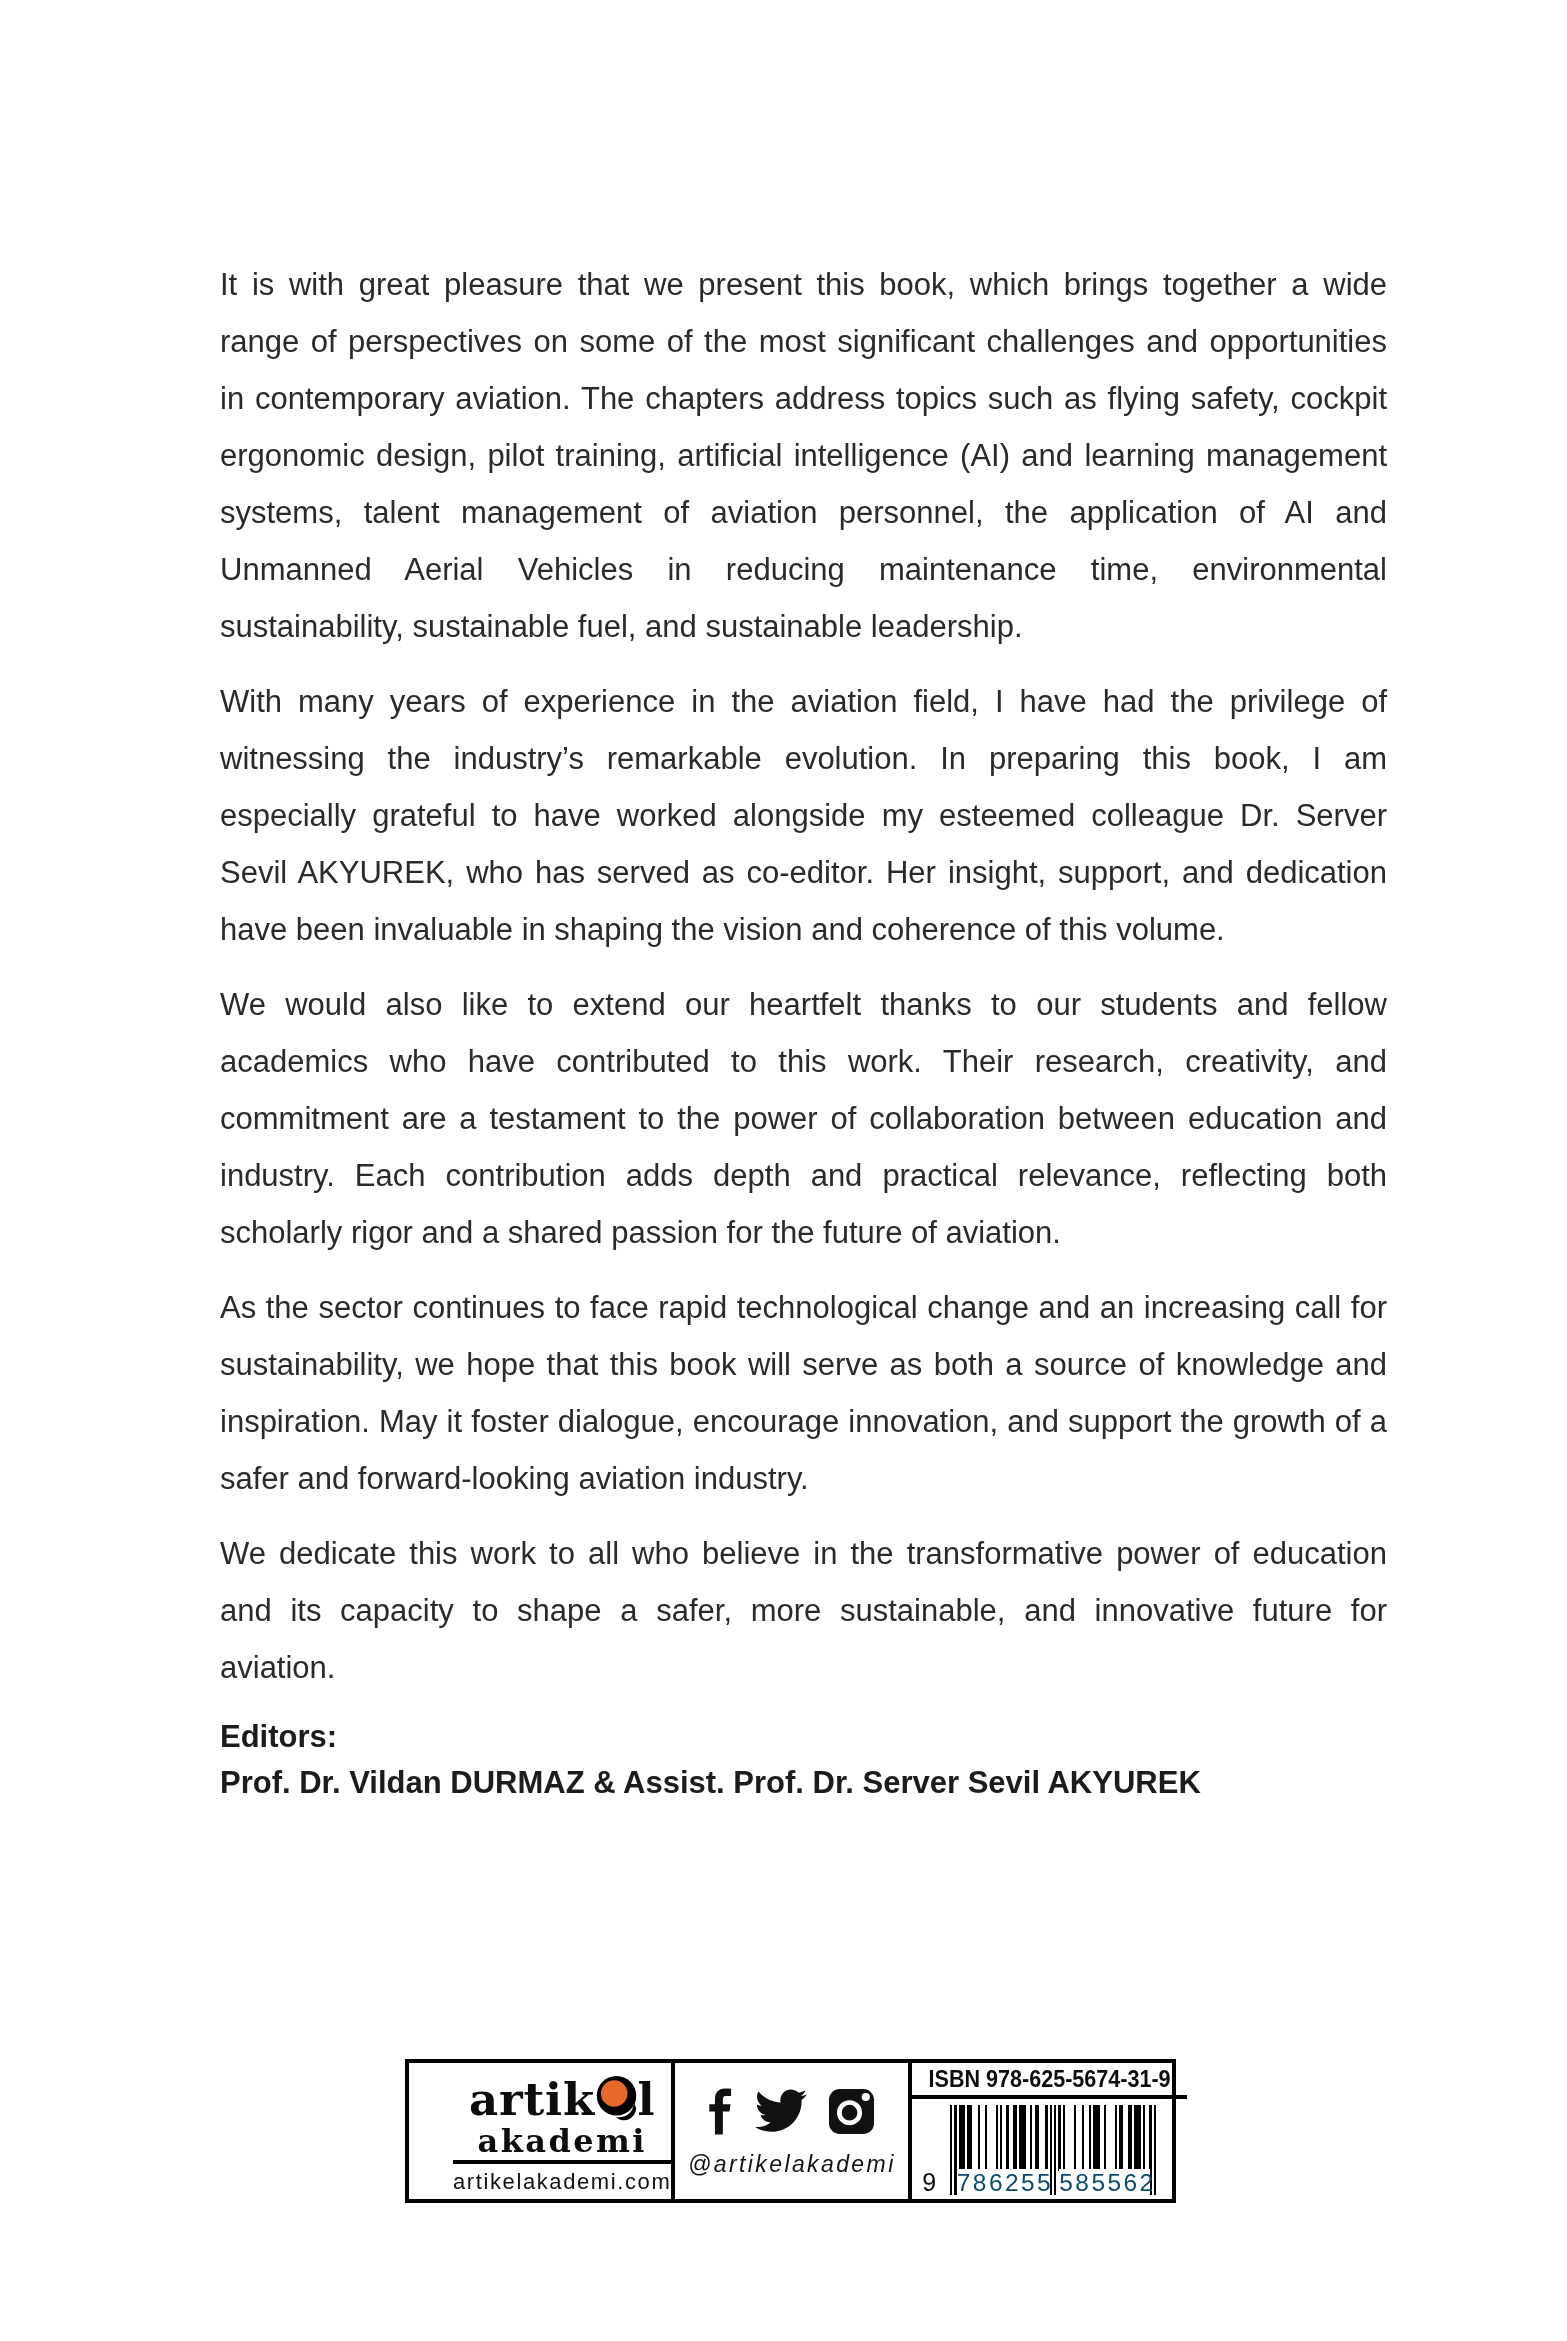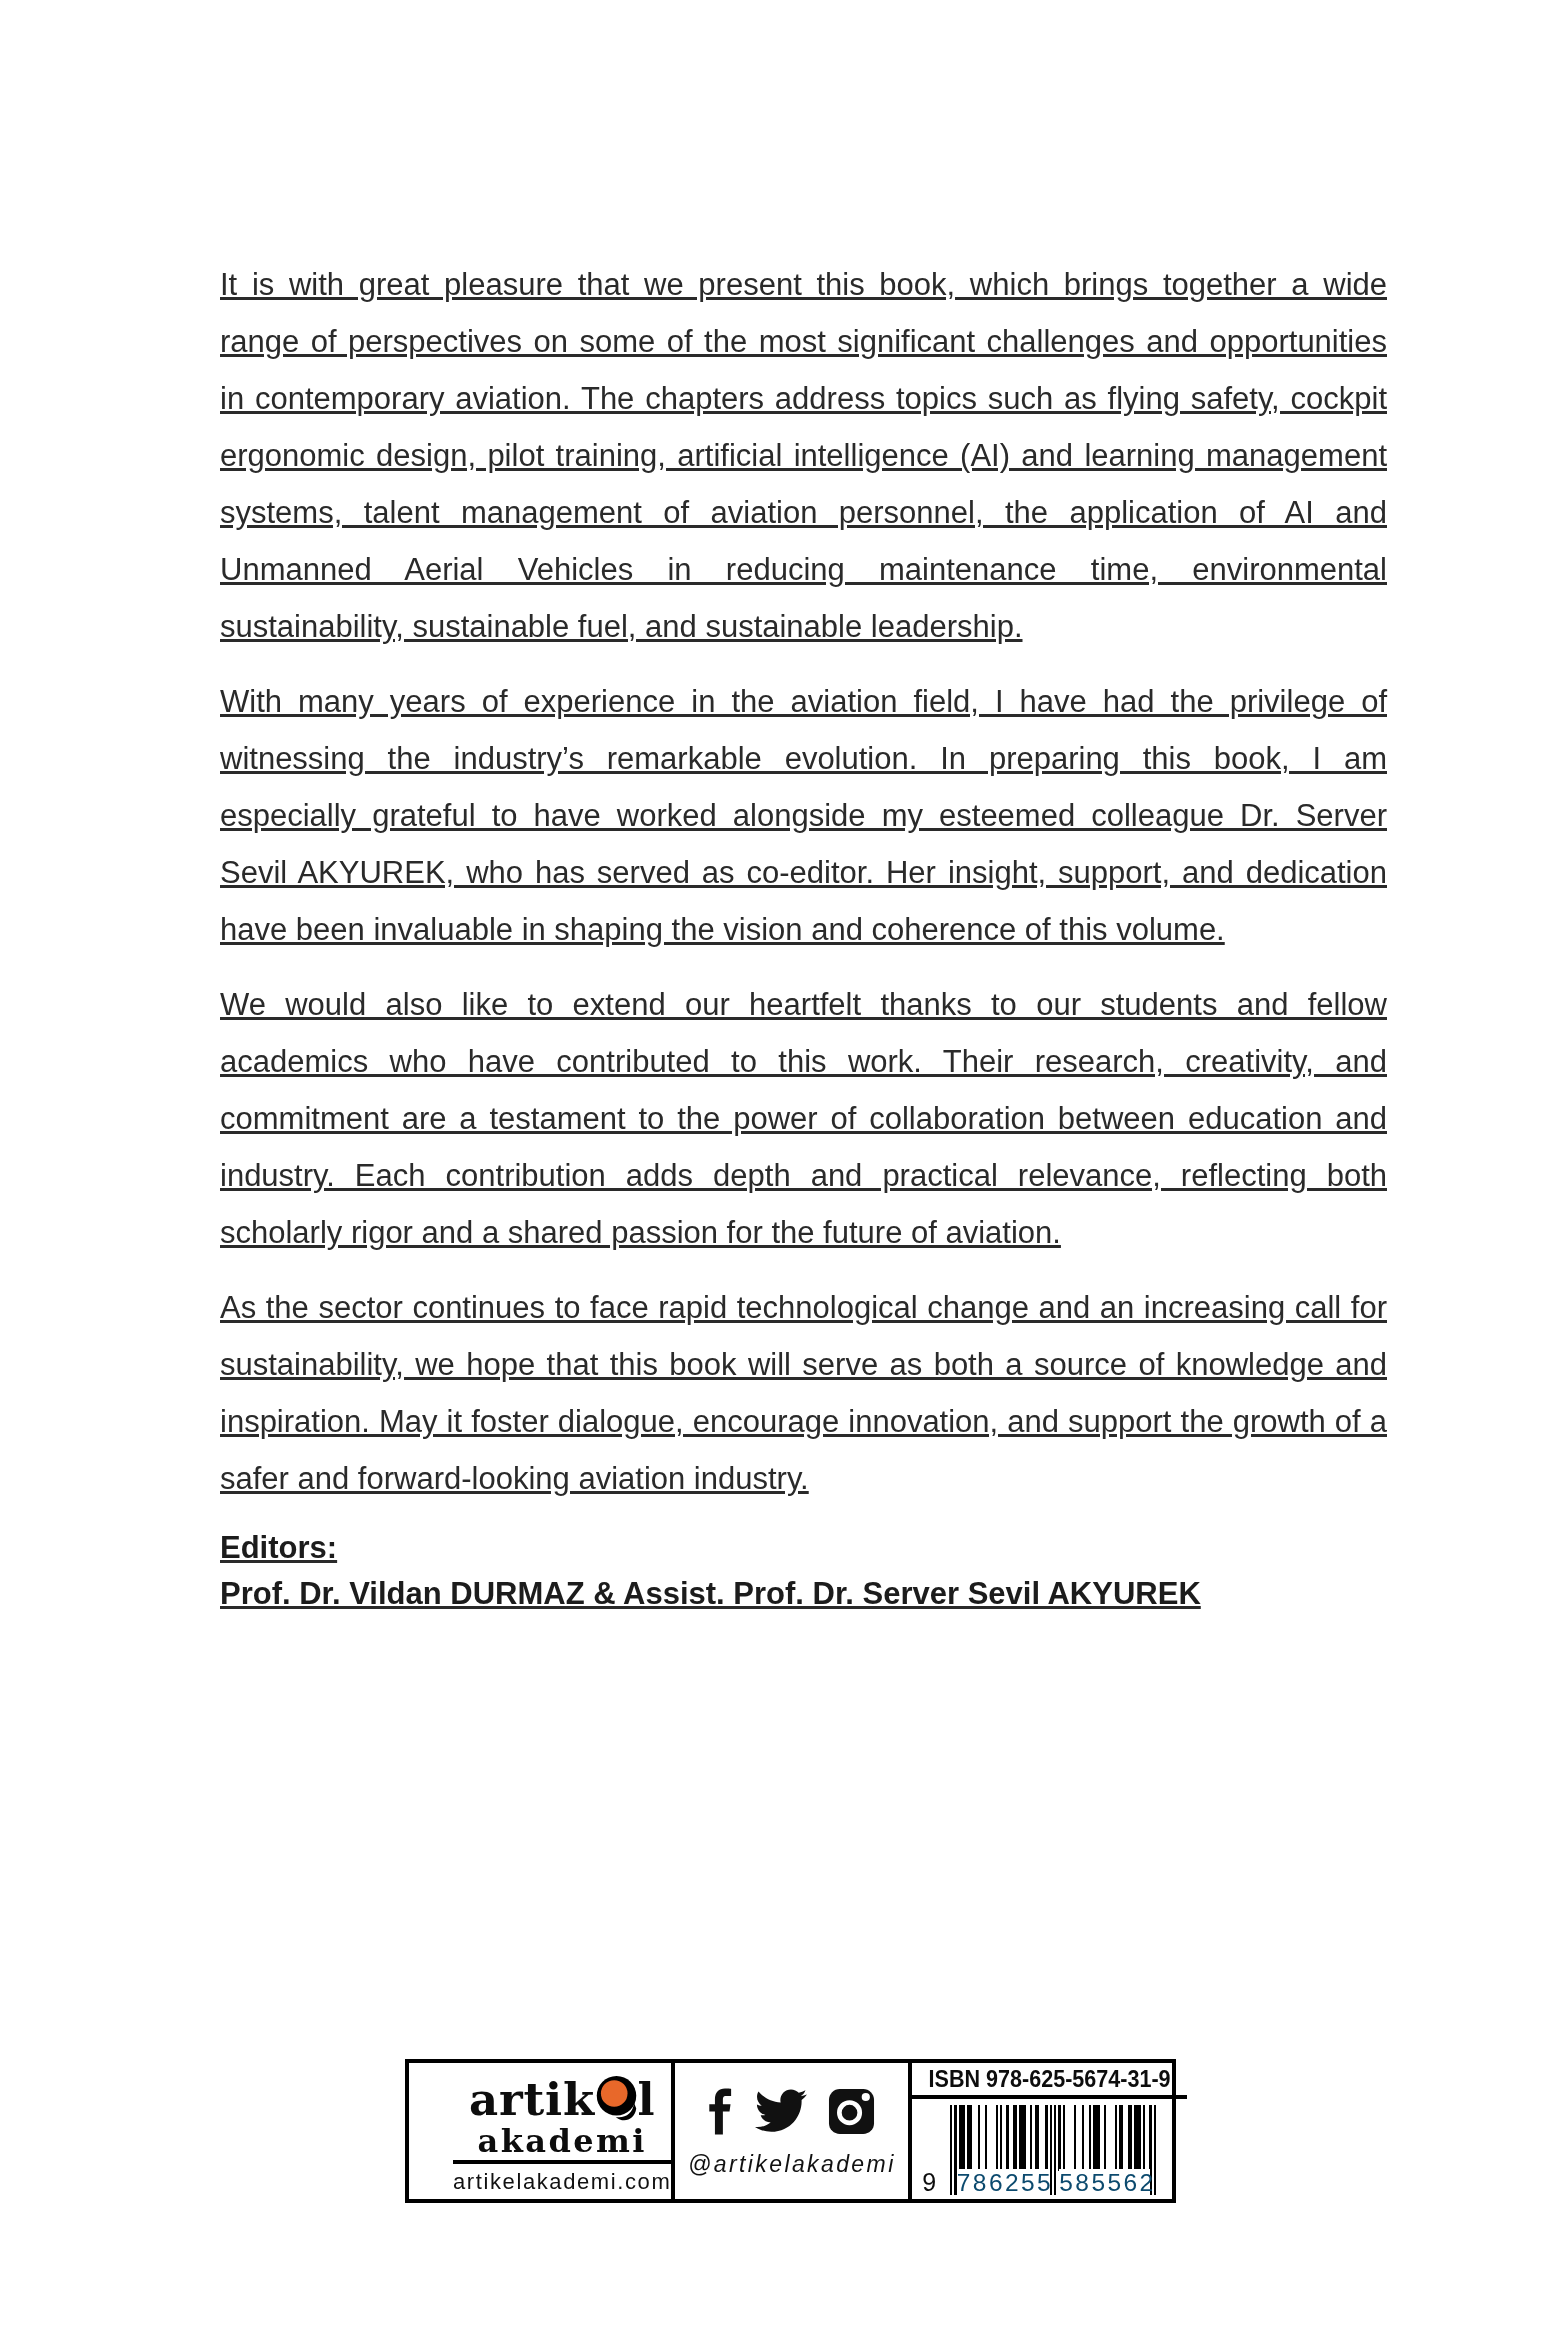--- a/index.html
+++ b/index.html
@@ -3,21 +3,21 @@
 <meta charset="utf-8">
 <style>
   html,body{margin:0;padding:0;}
   body{
     width:1567px;height:2342px;position:relative;background:#ffffff;
     font-family:"Liberation Sans",sans-serif;color:#2a2a2a;overflow:hidden;
   }
   
   .text-col{
     position:absolute;left:220px;top:256px;width:1167px;
-    font-size:31px;line-height:57px;text-align:justify;text-decoration:underline;
+    font-size:31px;line-height:57px;text-align:justify;
   }
   .text-col p{margin:0 0 18px 0;}
   .editors-block{margin-top:4.9px;text-align:left;font-weight:bold;}
   .editors-block p{margin:0;font-size:31px;line-height:46px;color:#1c1c1c;}
   
   .pub{
     position:absolute;left:405px;top:2059px;width:771px;height:144px;
     border:4.1px solid #000;box-sizing:border-box;display:flex;background:#fff;color:#111;
   }
   .pub-left{flex:0 0 245px;border-right:4.1px solid #000;display:flex;flex-direction:column;box-sizing:border-box;padding-left:44px;}
@@ -48,20 +48,21 @@
   .bc-group.right{left:109px;}
 </style>
 </head>
 <body>
 
 <div class="text-col">
   <p>It is with great pleasure that we present this book, which brings together a wide range of perspectives on some of the most significant challenges and opportunities in contemporary aviation. The chapters address topics such as flying safety, cockpit ergonomic design, pilot training, artificial intelligence (AI) and learning management systems, talent management of aviation personnel, the application of AI and Unmanned Aerial Vehicles in reducing maintenance time, environmental sustainability, sustainable fuel, and sustainable leadership.</p>
   <p>With many years of experience in the aviation field, I have had the privilege of witnessing the industry’s remarkable evolution. In preparing this book, I am especially grateful to have worked alongside my esteemed colleague Dr. Server Sevil AKYUREK, who has served as co-editor. Her insight, support, and dedication have been invaluable in shaping the vision and coherence of this volume.</p>
   <p>We would also like to extend our heartfelt thanks to our students and fellow academics who have contributed to this work. Their research, creativity, and commitment are a testament to the power of collaboration between education and industry. Each contribution adds depth and practical relevance, reflecting both scholarly rigor and a shared passion for the future of aviation.</p>
   <p>As the sector continues to face rapid technological change and an increasing call for sustainability, we hope that this book will serve as both a source of knowledge and inspiration. May it foster dialogue, encourage innovation, and support the growth of a safer and forward-looking aviation industry.</p>
+  <p>We dedicate this work to all who believe in the transformative power of education and its capacity to shape a safer, more sustainable, and innovative future for aviation.</p>
   <div class="editors-block">
     <p>Editors:</p>
     <p>Prof. Dr. Vildan DURMAZ &amp; Assist. Prof. Dr. Server Sevil AKYUREK</p>
   </div>
 </div>
 
 <div class="pub">
 
   <div class="pub-left">
     <div class="logo-area">

